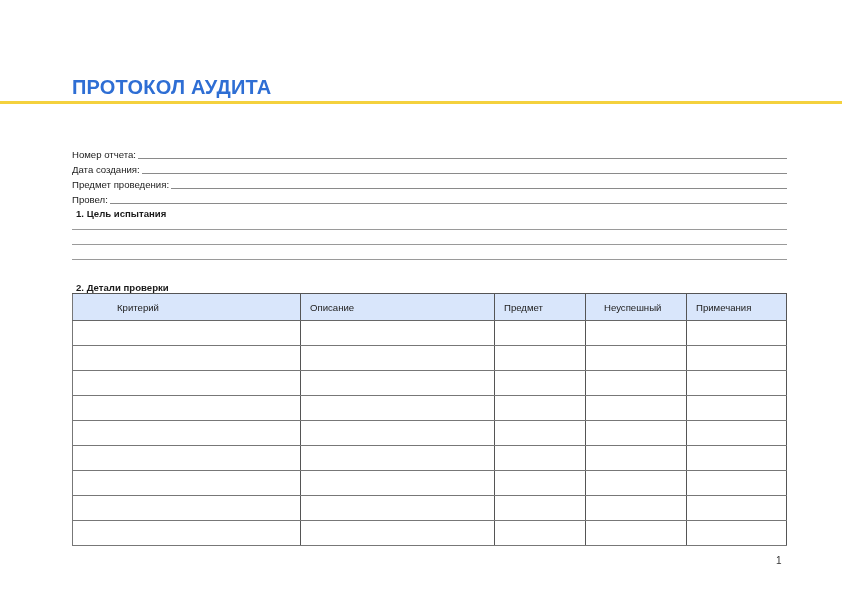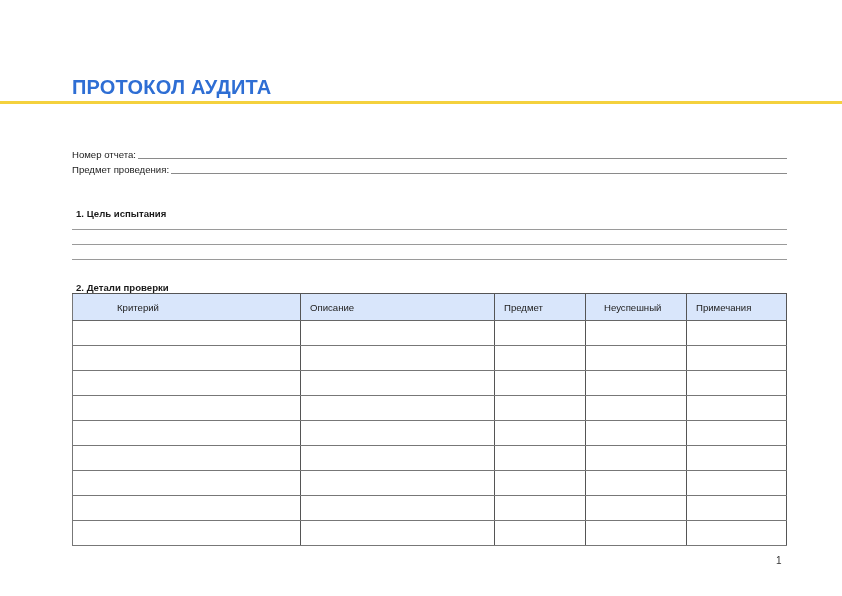--- a/index.html
+++ b/index.html
@@ -132,21 +132,29 @@
 
 <h1 class="title">ПРОТОКОЛ АУДИТА</h1>
 <div class="accent-rule"></div>
 
 <div class="fields">
   <div class="field-row">
     <span class="label">Номер отчета:</span>
     <span class="fill-line"></span>
   </div>
   <div class="field-row">
+    <span class="label">Дата создания:</span>
+    <span class="fill-line"></span>
+  </div>
+  <div class="field-row">
     <span class="label">Предмет проведения:</span>
+    <span class="fill-line"></span>
+  </div>
+  <div class="field-row">
+    <span class="label">Провел:</span>
     <span class="fill-line"></span>
   </div>
 </div>
 
 <h2 class="section-heading" style="top:204px;">1. Цель испытания</h2>
 <div class="purpose-lines">
   <div class="line"></div>
   <div class="line"></div>
   <div class="line"></div>
 </div>

